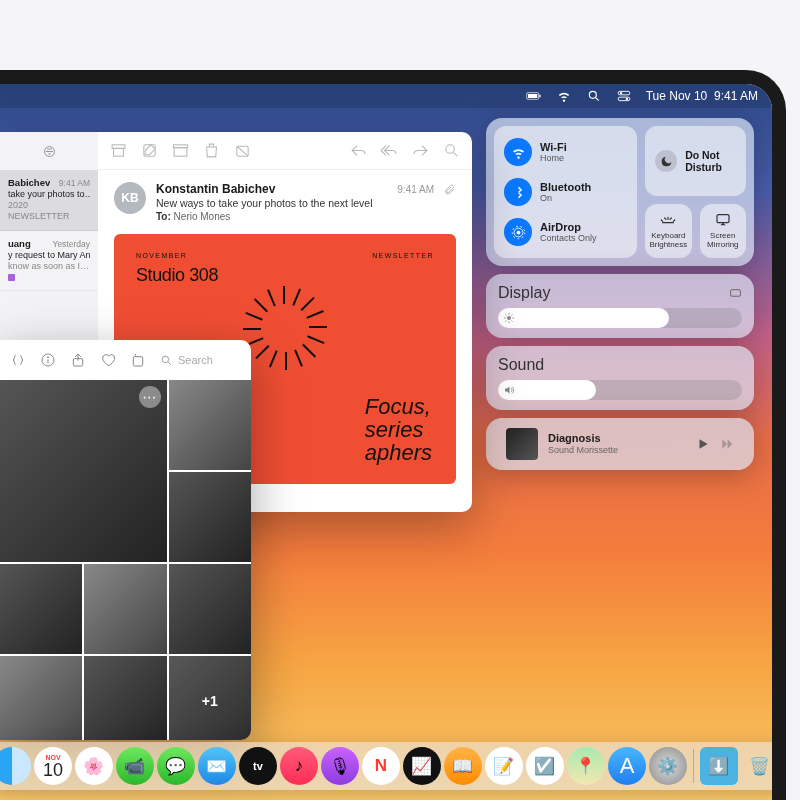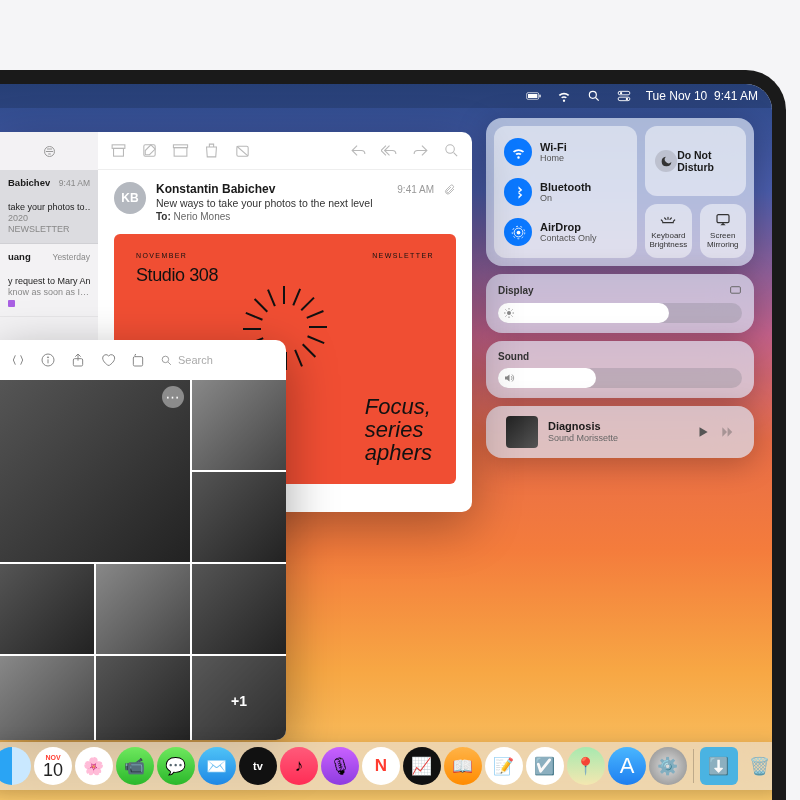--- a/index.html
+++ b/index.html
@@ -12,51 +12,51 @@
 .ctrl{position:absolute;top:34px;right:18px;width:268px;display:flex;flex-direction:column;gap:8px}
 .cc-panel{background:rgba(220,228,244,0.7);backdrop-filter:blur(20px);border-radius:16px;padding:8px;display:flex;gap:8px;box-shadow:0 6px 30px rgba(0,0,0,0.25)}
 .cc-left{flex:1.3;background:rgba(255,255,255,0.5);border-radius:12px;padding:10px 6px;display:flex;flex-direction:column;gap:8px}
 .cc-toggle{display:flex;align-items:center;gap:8px;padding:2px 4px}
 .cc-icon-circle{width:28px;height:28px;border-radius:50%;background:#0a78ff;display:flex;align-items:center;justify-content:center;flex-shrink:0}
 .cc-icon-circle svg{width:15px;height:15px;fill:#fff}
 .cc-tx{display:flex;flex-direction:column;line-height:1.15}
 .cc-title{font-size:11px;font-weight:600;color:#1a1a1a}
 .cc-sub{font-size:9px;color:#555}
 .cc-right{flex:1;display:flex;flex-direction:column;gap:8px}
-.cc-dnd{flex:1;background:rgba(255,255,255,0.5);border-radius:12px;padding:10px;display:flex;align-items:center;gap:0}
+.cc-dnd{flex:1;background:rgba(255,255,255,0.5);border-radius:12px;padding:10px;display:flex;align-items:center;gap:8px}
 .cc-dnd-icon{width:22px;height:22px;border-radius:50%;background:rgba(130,130,140,0.3);display:flex;align-items:center;justify-content:center;flex-shrink:0}
 .cc-dnd-icon svg{width:13px;height:13px;fill:#333}
 .cc-small-row{flex:1;display:flex;gap:8px}
 .cc-small{flex:1;background:rgba(255,255,255,0.5);border-radius:12px;padding:8px 4px;display:flex;flex-direction:column;align-items:center;justify-content:center;gap:4px}
 .cc-small svg{width:16px;height:16px;fill:#333}
 .cc-small-label{font-size:8px;color:#333;text-align:center;line-height:1.1}
 .cc-slider-panel{background:rgba(220,228,244,0.7);backdrop-filter:blur(20px);border-radius:16px;padding:10px 12px;box-shadow:0 6px 30px rgba(0,0,0,0.25)}
 .cc-slider-head{display:flex;justify-content:space-between;align-items:center;margin-bottom:6px}
-.cc-slider-label{font-size:10px;font-weight:700;color:#333}
+.cc-slider-label{font-size:16px;font-weight:400;color:#333}
 .cc-slider-ext{width:13px;height:13px;fill:#666}
 .cc-slider-track{height:20px;background:rgba(130,130,140,0.3);border-radius:10px;position:relative}
 .cc-slider-fill{position:absolute;left:0;top:0;bottom:0;background:#fff;border-radius:10px;display:flex;align-items:center;padding-left:5px}
 .cc-slider-fill svg{width:12px;height:12px;fill:#888}
 .cc-now{background:rgba(220,228,244,0.7);backdrop-filter:blur(20px);border-radius:16px;padding:10px 20px;display:flex;align-items:center;gap:10px;box-shadow:0 6px 30px rgba(0,0,0,0.25)}
 .cc-art{width:32px;height:32px;border-radius:4px;background:linear-gradient(135deg,#222 0%,#555 100%);flex-shrink:0}
 .cc-now-tx{flex:1;display:flex;flex-direction:column;line-height:1.2}
 .cc-track{font-size:11px;font-weight:600;color:#1a1a1a}
 .cc-artist{font-size:9px;color:#666}
 .cc-now svg{width:14px;height:14px;fill:#555}
 
 .mail{position:absolute;top:48px;left:0;width:472px;height:380px;background:#fff;border-radius:0 10px 10px 0;box-shadow:0 15px 50px rgba(0,0,0,0.3);overflow:hidden;display:flex}
 .mail-side{width:98px;background:#f3f2f4;display:flex;flex-direction:column;font-size:9px}
 .mail-side-toolbar{height:38px;display:flex;align-items:center;justify-content:center;gap:4px}
 .mail-side-toolbar svg{width:15px;height:15px;fill:none;stroke:#999;stroke-width:1.6}
 .mail-msg{padding:7px 8px;border-bottom:1px solid rgba(0,0,0,0.05)}
 .mail-msg.sel{background:#dcdce0}
 .mail-msg-top{display:flex;justify-content:space-between;align-items:baseline}
 .mail-from{font-weight:600;font-size:9.5px;color:#1a1a1a;white-space:nowrap;overflow:hidden}
 .mail-time{font-size:8.5px;color:#888;flex-shrink:0;margin-left:3px}
-.mail-subj{color:#222;margin-top:14px;white-space:nowrap;overflow:hidden}
+.mail-subj{color:#222;margin-top:1px;white-space:nowrap;overflow:hidden}
 .mail-prev{color:#888;margin-top:1px;line-height:1.25;overflow:hidden}
 .flag{display:inline-block;width:7px;height:7px;background:#a960e3;border-radius:1px;margin-top:2px}
 .mail-main{flex:1;display:flex;flex-direction:column}
 .mail-toolbar{height:38px;display:flex;align-items:center;padding:0 12px;gap:14px;border-bottom:1px solid #eee}
 .mail-toolbar svg{width:17px;height:17px;fill:none;stroke:#b8b8b8;stroke-width:1.5}
 .mail-toolbar-spacer{flex:1}
 .mail-header{padding:12px 16px;display:flex;gap:10px}
 .avatar{width:32px;height:32px;border-radius:50%;background:#b4b8bf;color:#fff;display:flex;align-items:center;justify-content:center;font-size:12px;font-weight:600;flex-shrink:0}
 .mail-h-tx{flex:1}
 .mail-h-top{display:flex;justify-content:space-between;align-items:baseline}
@@ -67,21 +67,21 @@
 .mail-to b{color:#333;font-weight:600}
 .mail-attach svg{width:12px;height:12px;fill:#aaa;margin-top:2px}
 .mail-body{padding:0 16px 16px;flex:1}
 .mail-card{width:100%;height:250px;background:#f04e33;border-radius:6px;padding:18px 22px;color:#111;position:relative;overflow:hidden}
 .mail-card-top{display:flex;justify-content:space-between;font-size:7px;letter-spacing:1.4px}
 .mail-card-title{font-size:18px;margin-top:6px;letter-spacing:-0.4px}
 .mail-card-graphic{position:absolute;top:78px;left:50%;transform:translateX(-50%);width:80px;height:80px}
 .mail-card-graphic div{position:absolute;width:2px;height:18px;background:#111;left:50%;top:50%;transform-origin:0 -24px}
 .mail-card-bottom{position:absolute;bottom:20px;right:24px;font-size:22px;font-style:italic;line-height:1.05;font-family:Georgia,serif;text-align:left}
 
-.photos{position:absolute;top:256px;left:0;width:286px;height:400px;background:#fff;border-radius:0 10px 10px 0;box-shadow:0 15px 50px rgba(0,0,0,0.35);overflow:hidden;display:flex;flex-direction:column}
+.photos{position:absolute;top:256px;left:0;width:251px;height:400px;background:#fff;border-radius:0 10px 10px 0;box-shadow:0 15px 50px rgba(0,0,0,0.35);overflow:hidden;display:flex;flex-direction:column}
 .ph-toolbar{height:40px;display:flex;align-items:center;padding:0 10px;gap:14px}
 .ph-toolbar svg{width:16px;height:16px;fill:none;stroke:#888;stroke-width:1.5}
 .ph-search{flex:1;display:flex;align-items:center;gap:5px;font-size:11px;color:#aaa}
 .ph-grid{flex:1;display:grid;grid-template-columns:repeat(3,1fr);gap:2px;overflow:hidden}
 .ph-cell{background:linear-gradient(135deg,#555,#222);position:relative;min-height:90px}
 .ph-cell.l{background:linear-gradient(135deg,#888,#444)}
 .ph-cell.big{grid-column:span 2;grid-row:span 2}
 .ph-more{position:absolute;top:6px;right:6px;width:22px;height:22px;border-radius:50%;background:rgba(160,160,160,0.8);display:flex;align-items:center;justify-content:center;color:#fff;font-size:14px;letter-spacing:1px}
 .ph-plus{position:absolute;inset:0;display:flex;align-items:center;justify-content:center;color:#fff;font-size:14px;font-weight:600;background:rgba(0,0,0,0.35)}
 

